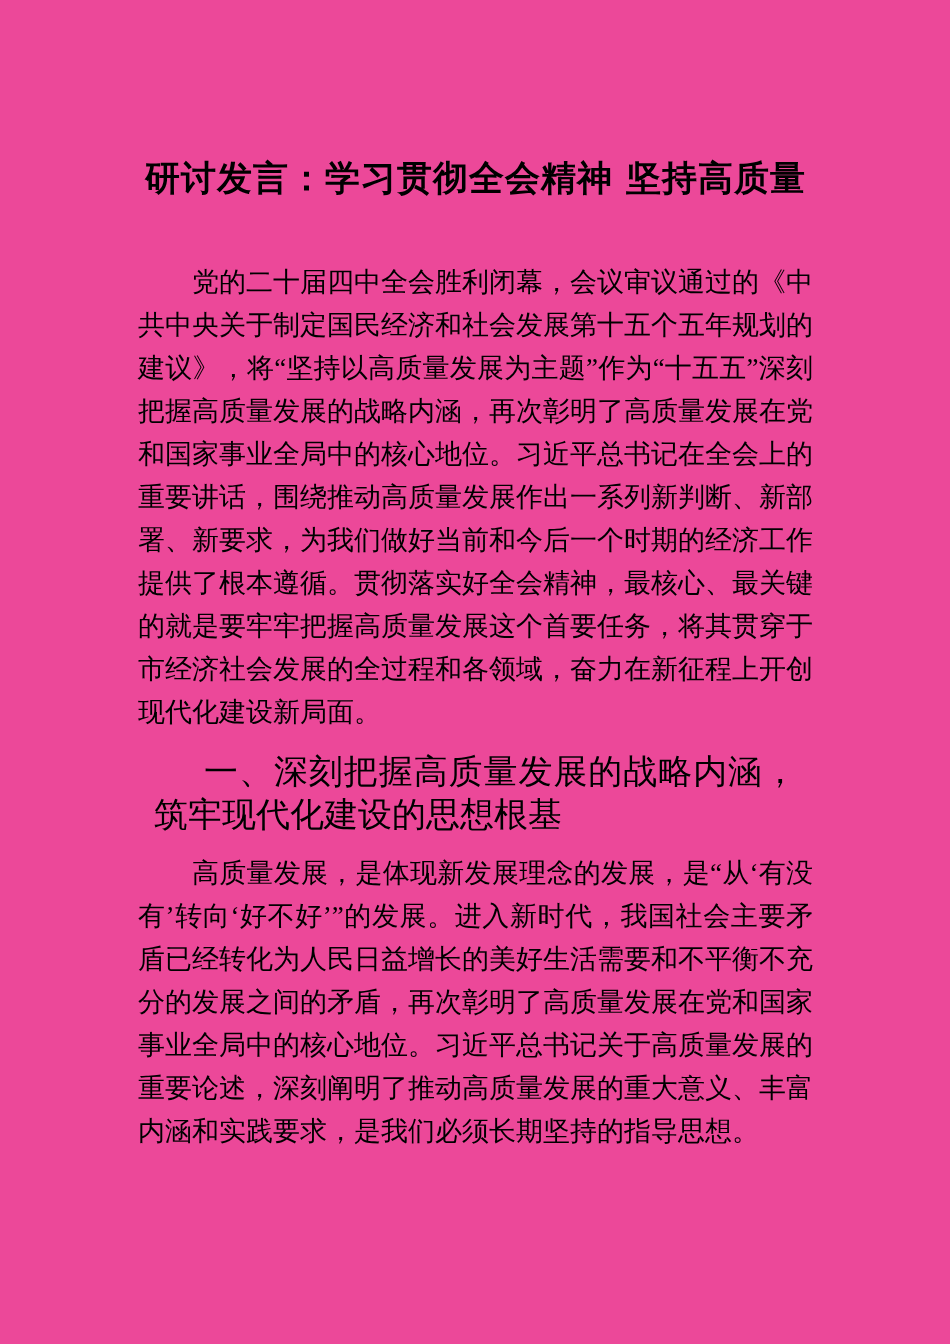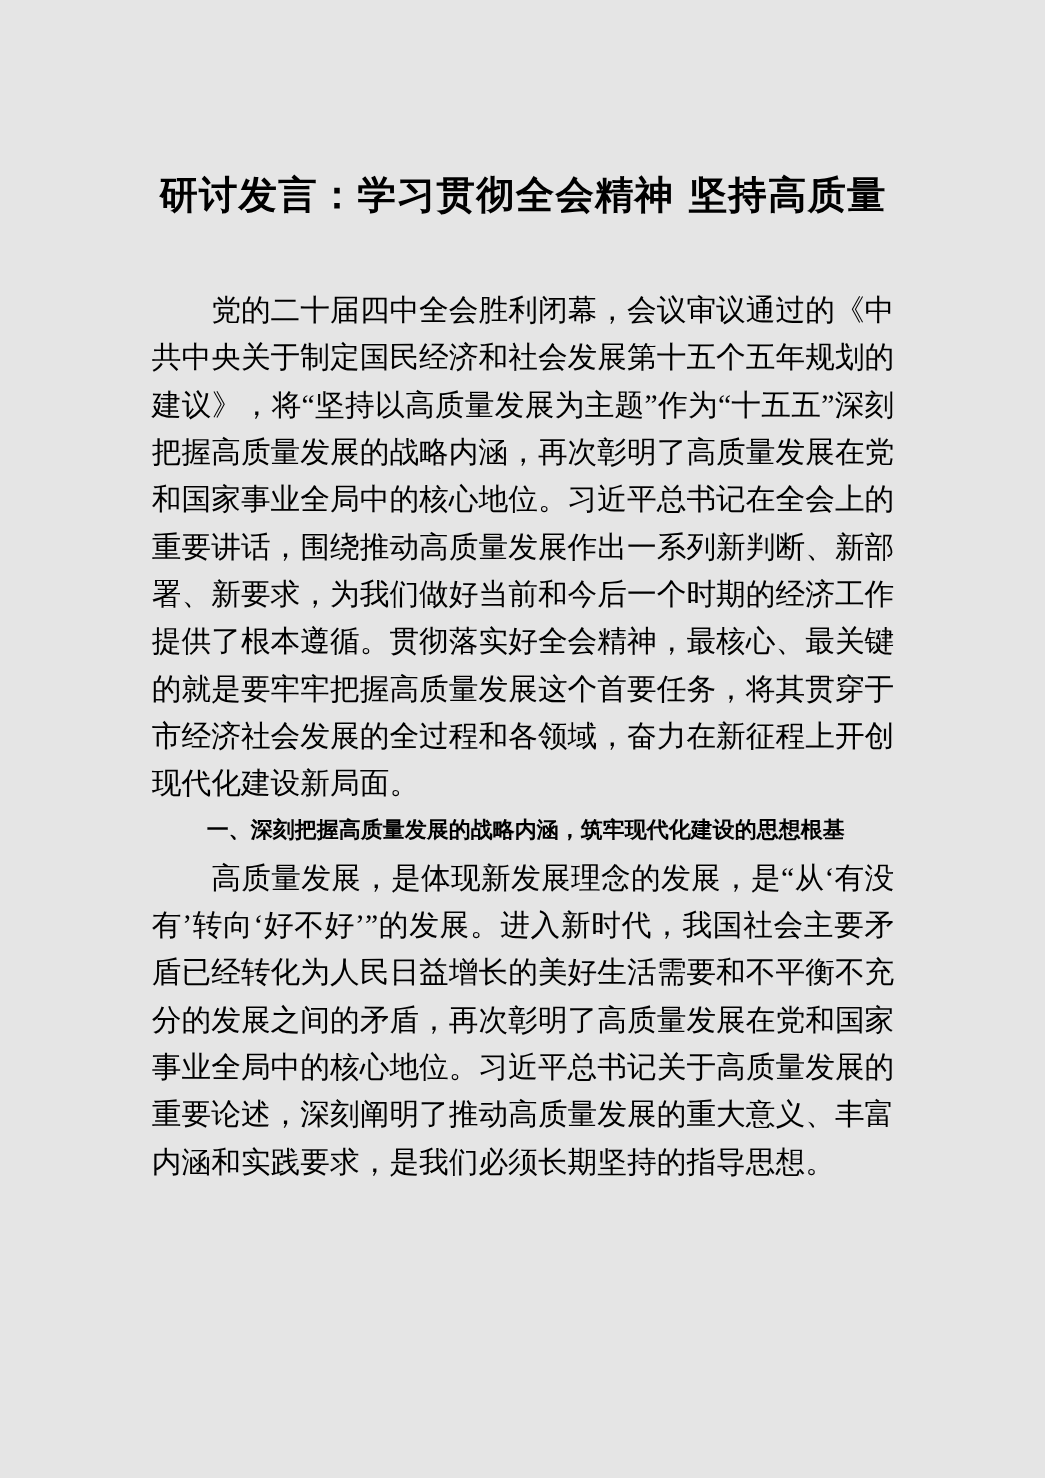--- a/index.html
+++ b/index.html
@@ -11,21 +11,21 @@
     width: 950px;
     height: 1344px;
     overflow: hidden;
     color: #000000;
   }
   .page {
     box-sizing: border-box;
     width: 950px;
     height: 1344px;
     padding: 143px 137px 0 138px;
-    background: #e5e5e5;
+    background: #ec4899;
   }
   .doc-title {
     margin: 0 0 48px 0;
     font-family: "DejaVu Serif", "Liberation Serif", serif;
     font-weight: 700;
     font-size: 35px;
     line-height: 70px;
     text-align: center;
     letter-spacing: 1px;
   }
@@ -39,24 +39,24 @@
     font-weight: 400;
     font-size: 27px;
     line-height: 43px;
     text-align: justify;
     text-justify: inter-ideograph;
     text-indent: 54px;
     word-break: break-all;
     overflow-wrap: break-word;
   }
   .section-heading {
-    margin: 0;
+    margin: 16px;
     font-family: "Liberation Sans", "DejaVu Sans", sans-serif;
-    font-weight: 700;
-    font-size: 20px;
+    font-weight: 400;
+    font-size: 34px;
     line-height: 43px;
     text-align: justify;
     text-justify: inter-ideograph;
     text-indent: 50px;
     word-break: break-all;
     overflow-wrap: break-word;
   }
 </style>
 </head>
 <body>

